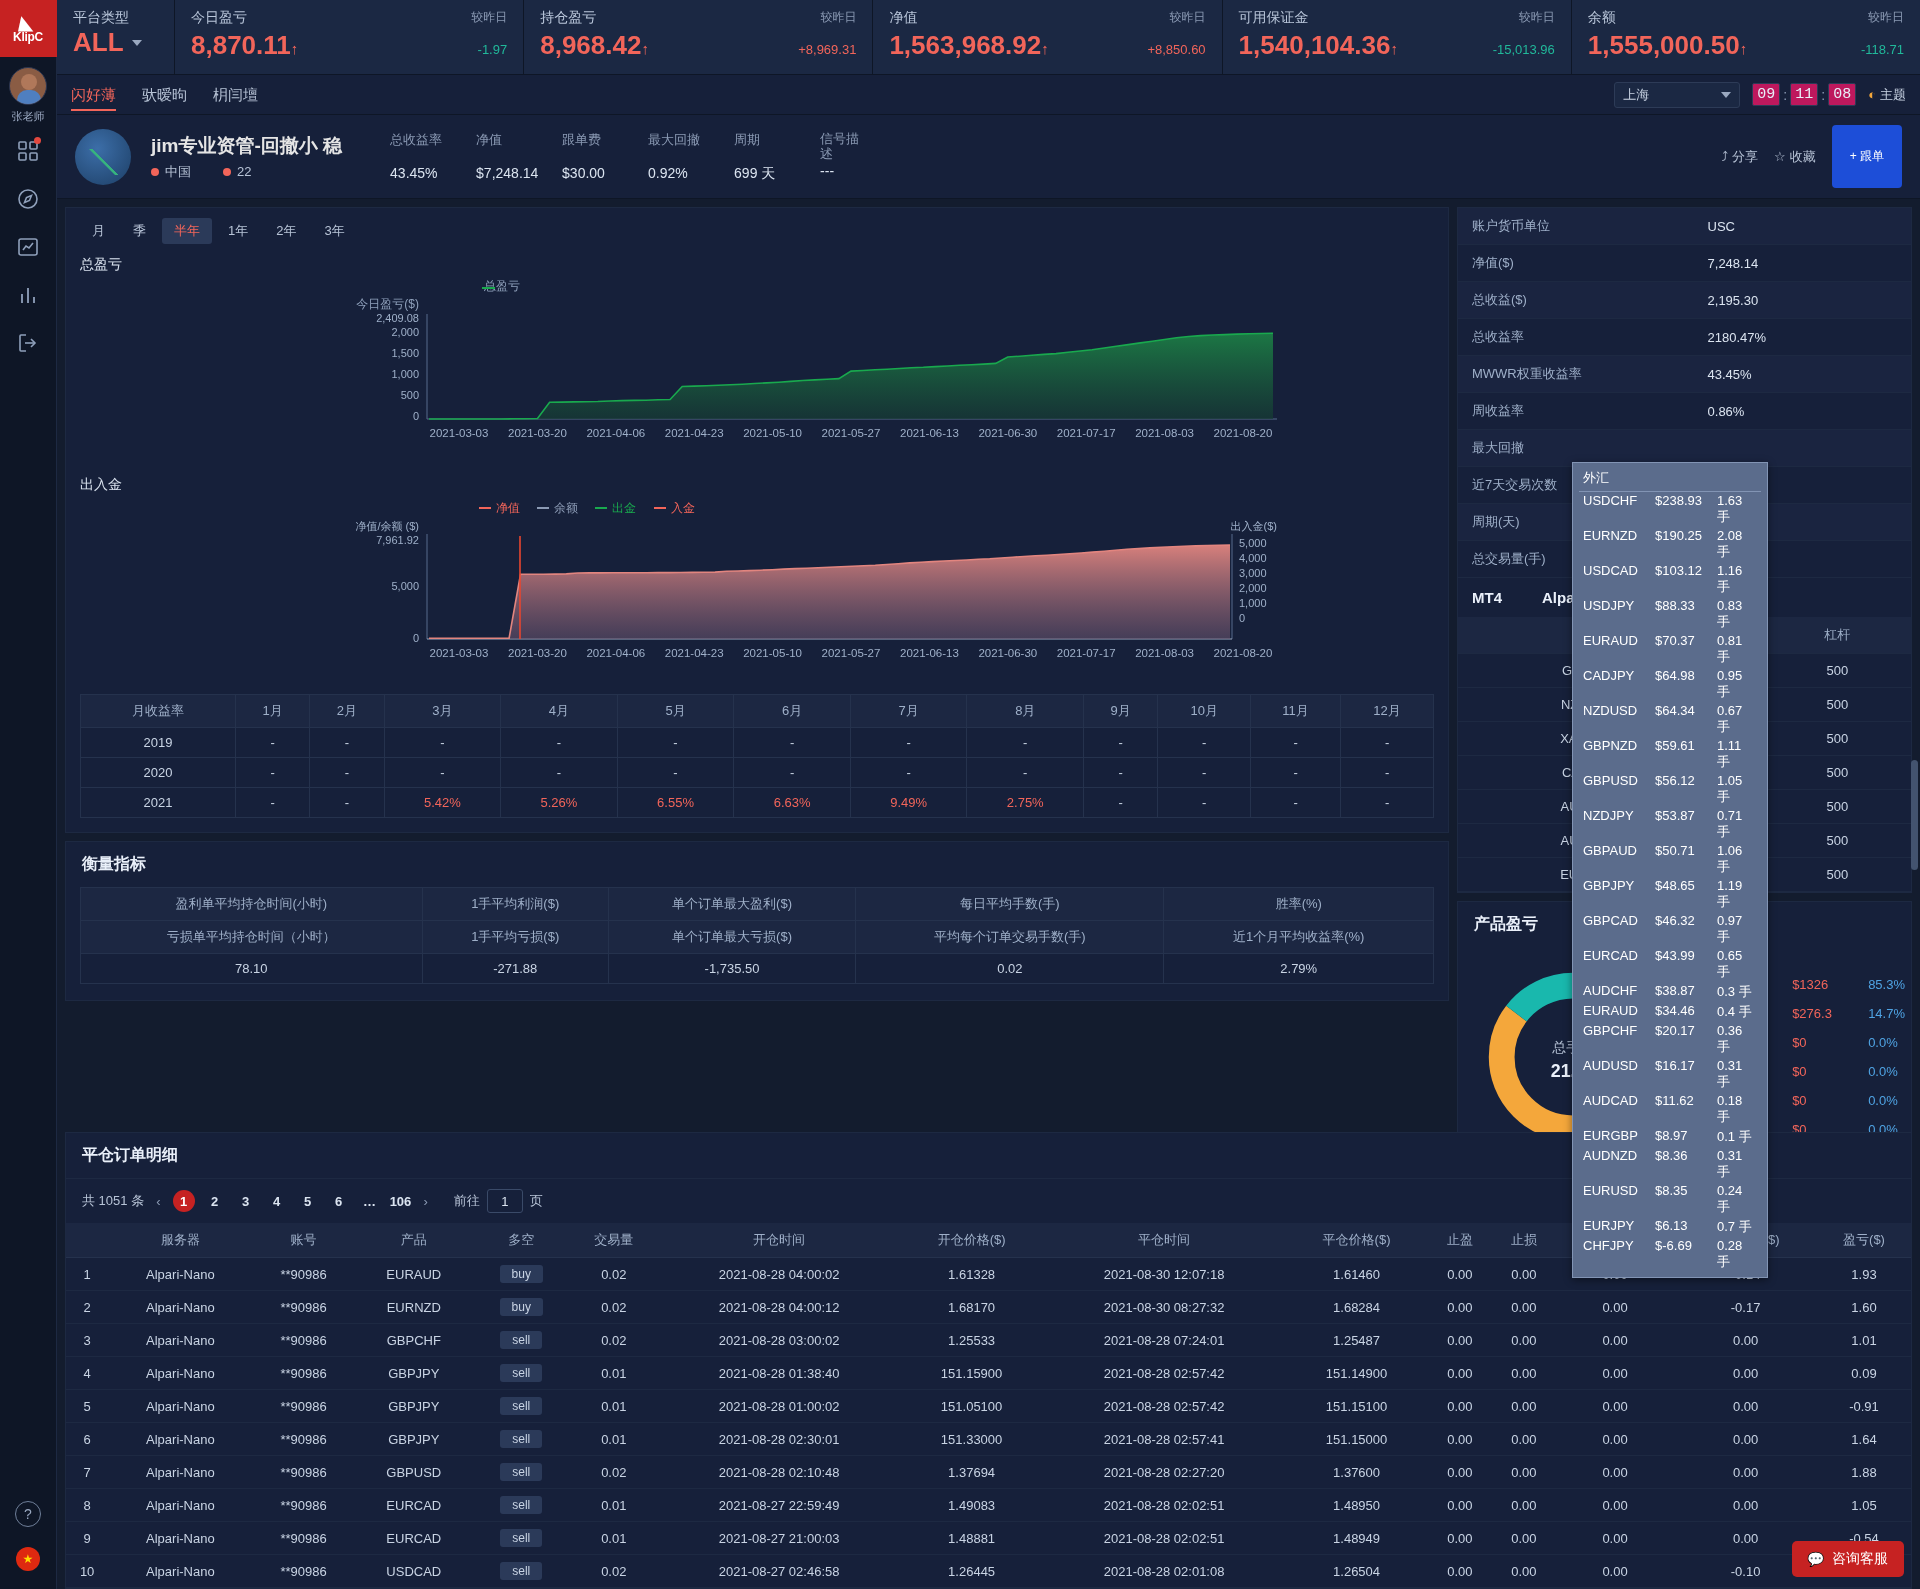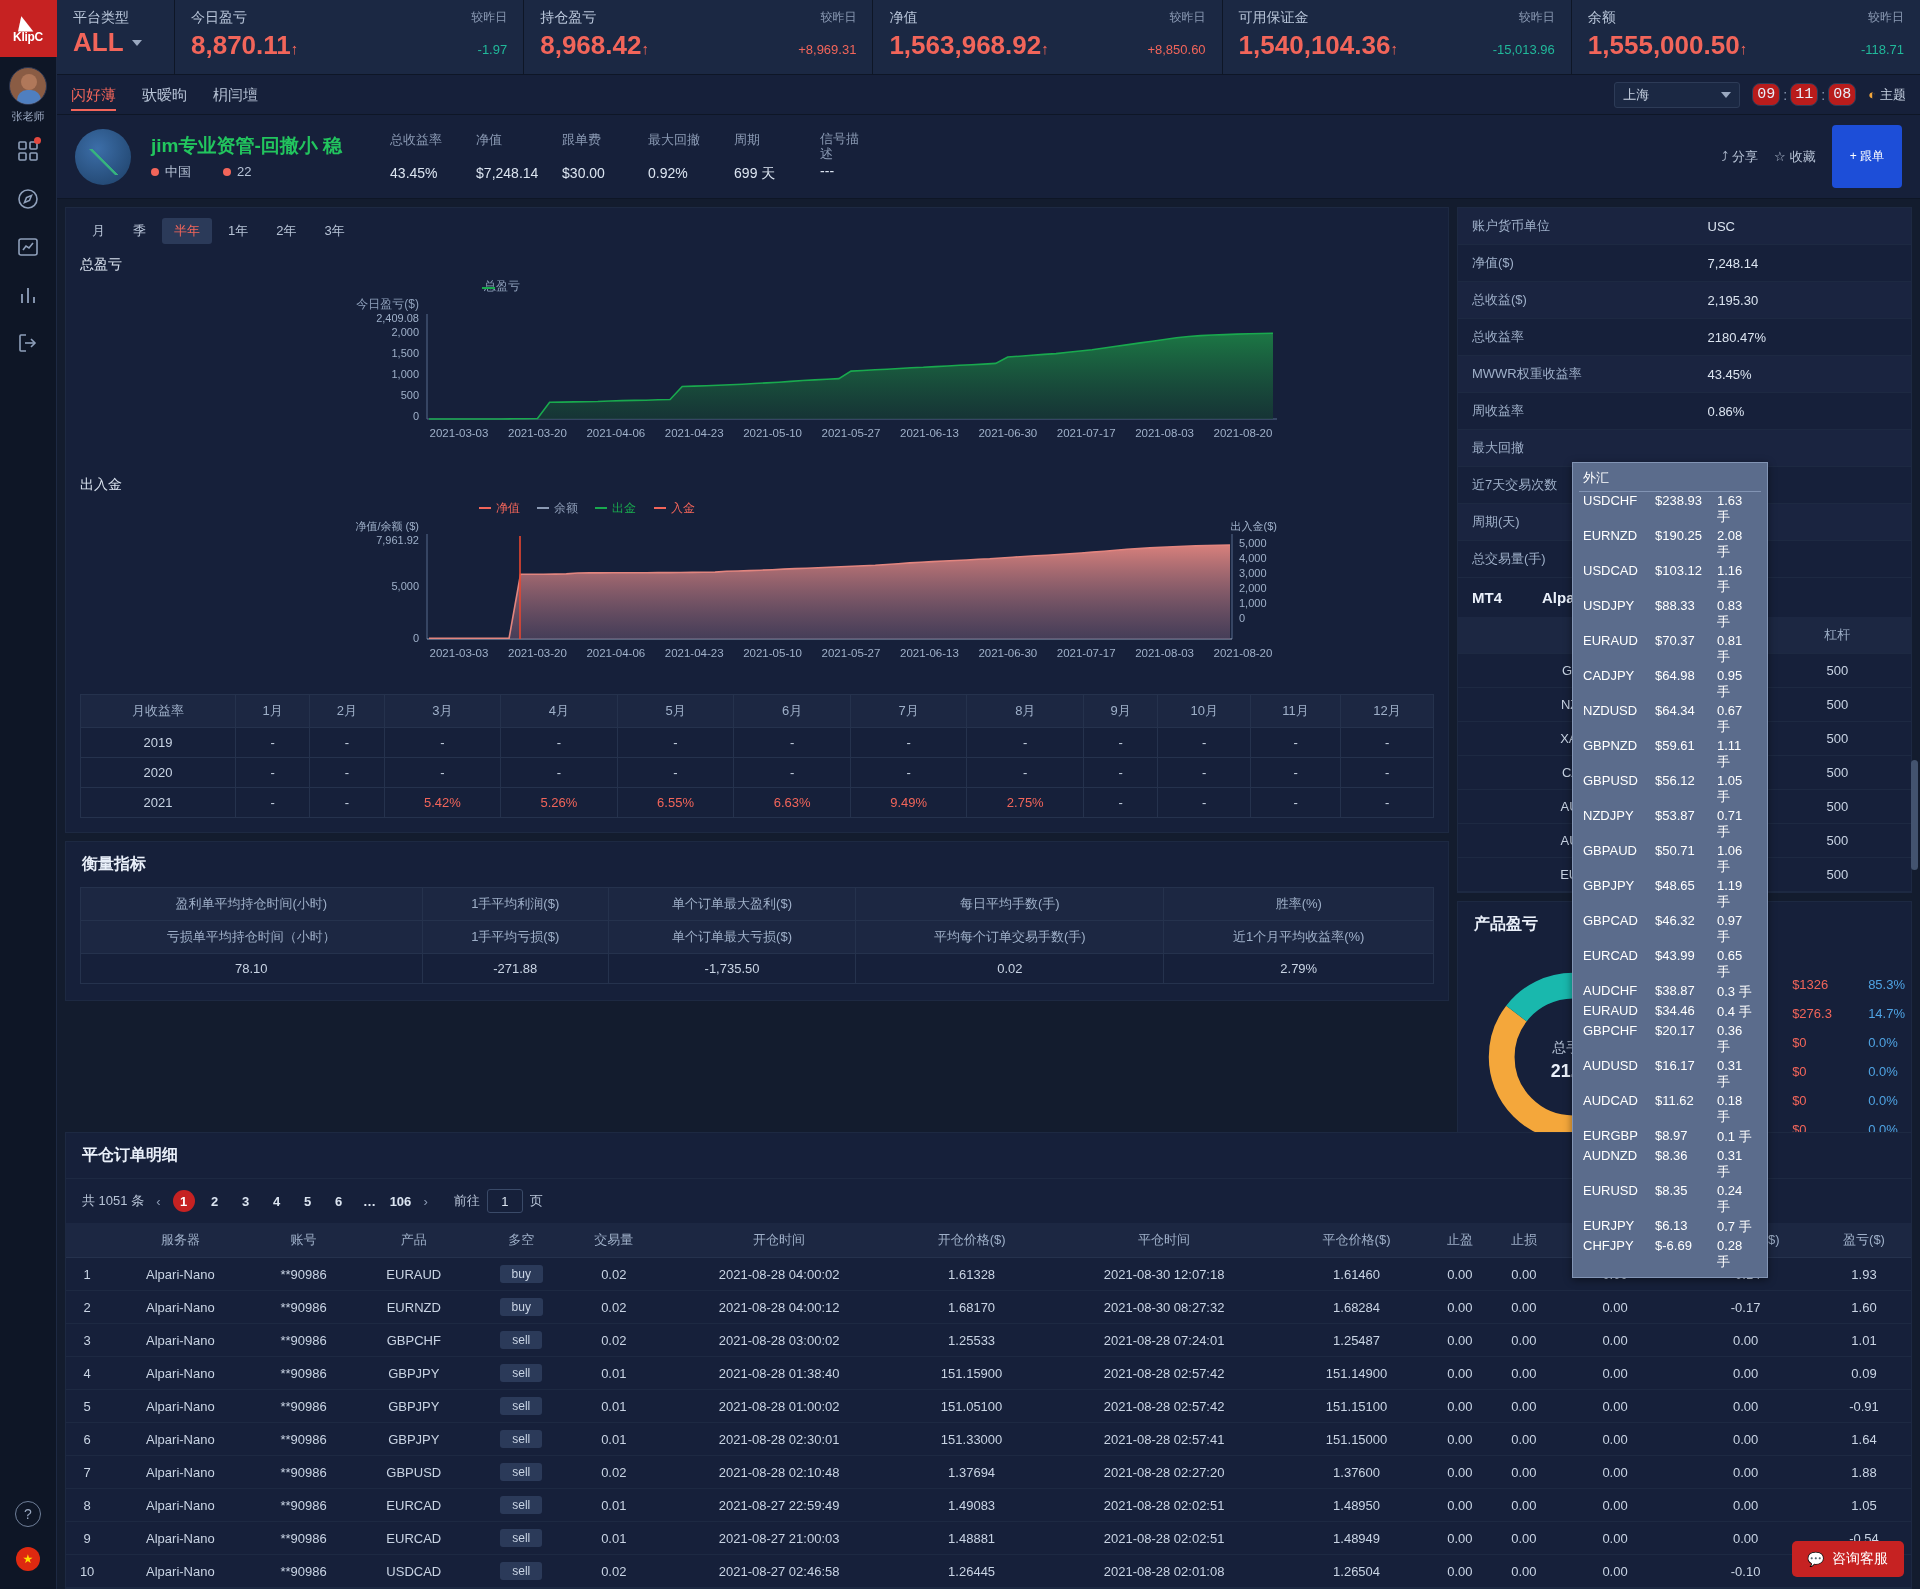--- a/index.html
+++ b/index.html
@@ -92,38 +92,38 @@
   .navtab.active { color: #f2655a; }
   .navtab.active::after { content:""; position:absolute; left:0; right:0; bottom:4px; height:2px; background:#f2655a; }
   .navright { margin-left: auto; display: flex; align-items: center; gap: 12px; }
   .citysel {
     width: 126px; height: 26px; background: #1b2843; border: 1px solid #2d3b57;
     border-radius: 3px; display: flex; align-items: center; justify-content: space-between;
     padding: 0 8px; font-size: 13px; color: #c9d4e4;
   }
   .clock { display: flex; align-items: center; gap: 3px; }
   .clock .d {
-    background: #b91c1c; border: 1px solid #2d3b57; color: #e8eef8; font-size: 15px;
-    padding: 2px 4px; border-radius: 8px; font-family: "Liberation Mono", monospace;
+    background: #be185d; border: 1px solid #2d3b57; color: #e8eef8; font-size: 15px;
+    padding: 2px 4px; border-radius: 2px; font-family: "Liberation Mono", monospace;
   }
   .clock .c { color: #8b9ab4; font-size: 14px; }
   .themebtn { display: flex; align-items: center; gap: 4px; font-size: 13px; color: #c9d4e4; }
 
   
   .sighdr { background: #16203a; display: flex; align-items: center; padding: 10px 18px; gap: 20px; border-bottom:1px solid #0e1626; }
   .sigav {
     width: 56px; height: 56px; border-radius: 50%;
     background: radial-gradient(circle at 40% 35%, #3c6ea8, #1d3f66);
     position: relative; overflow: hidden; flex: 0 0 56px;
   }
   .sigav::after {
     content:""; position:absolute; left:8px; bottom:10px; width:40px; height:26px;
     background: linear-gradient(45deg, transparent 48%, #36b37e 49%, #36b37e 53%, transparent 54%);
   }
-  .signame { font-size: 19px; font-weight: bold; color: #22c55e; white-space: nowrap; }
+  .signame { font-size: 19px; font-weight: bold; color: #e5e5e5; white-space: nowrap; }
   .sigmeta { display: flex; gap: 32px; margin-top: 4px; font-size: 13px; color: #b7c3d6; align-items:center; }
   .sigmeta .bullet { width: 8px; height: 8px; border-radius: 50%; background: #f2655a; display:inline-block; margin-right:6px; }
   .sigstats { display: flex; gap: 0; margin-left: 28px; }
   .sstat { min-width: 86px; padding-right: 16px; }
   .sstat .k { font-size: 13px; color: #8b9ab4; }
   .sstat .v { font-size: 14px; color: #dbe4f0; margin-top: 16px; }
   .sigact { margin-left: auto; display: flex; align-items: center; gap: 16px; }
   .actlink { font-size: 13px; color: #b7c3d6; display: flex; align-items: center; gap: 4px; }
   .followbtn {
     background: #1d4ed8; color: #fff; font-size: 12px; border: none;

